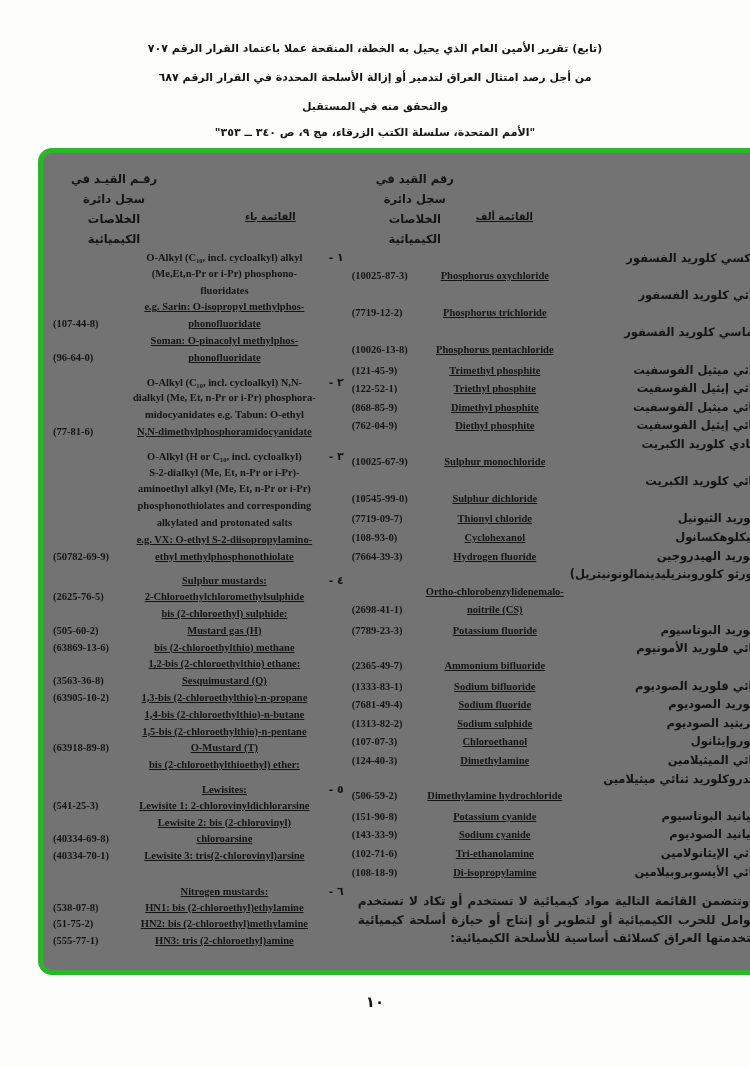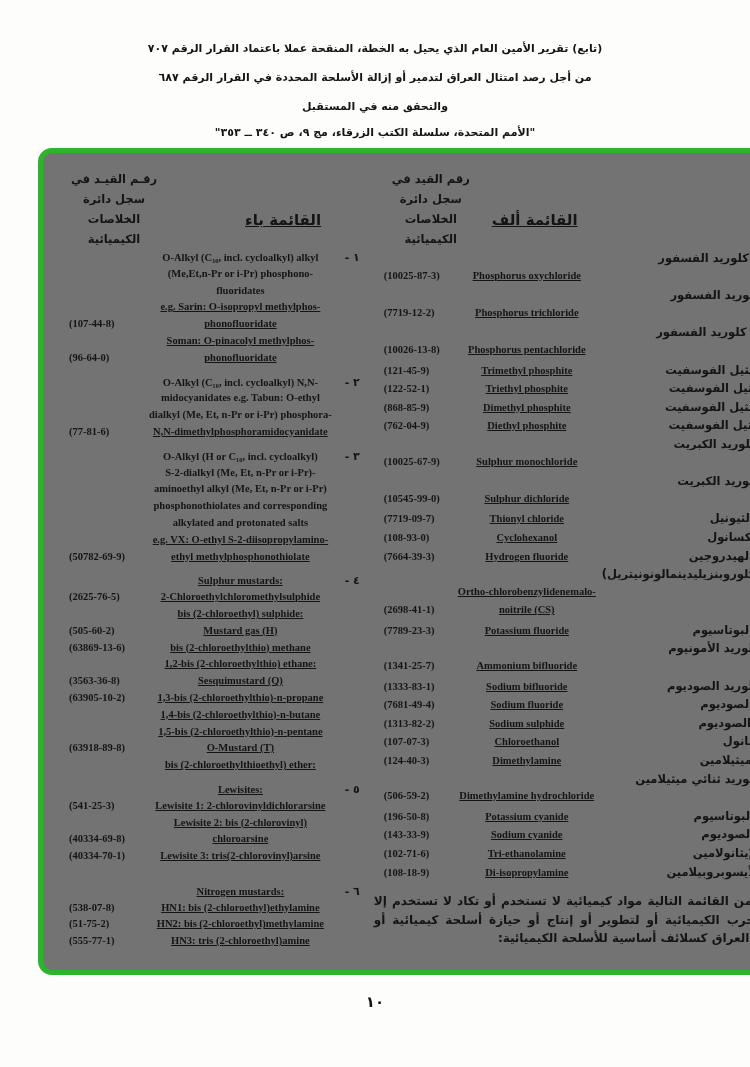--- a/index.html
+++ b/index.html
@@ -30,26 +30,26 @@
 
   .col-header { position:relative; height:80px; }
   .reg-stack {
     position:absolute; top:4px; direction:rtl; text-align:center;
     font-size:11.5px; font-weight:bold; line-height:20px;
   }
   .col-b .reg-stack { left:10px; width:110px; }
   .col-a .reg-stack { left:14px; width:110px; }
   .list-title {
     position:absolute; top:46px; direction:rtl;
-    font-size:15px; font-weight:bold; text-decoration:underline;
+    font-size:10px; font-weight:bold; text-decoration:underline;
   }
   .col-b .list-title { left:196px; }
   .col-a .list-title { left:130px; }
 
-  .rows { margin-top:6px;margin-left:16px; }
+  .rows { margin-top:6px; }
   .row { display:flex; align-items:baseline; white-space:nowrap; }
   .col-a .row { height:18.6px; }
   .col-b .row { height:16.8px; }
   .row.gap { height:7px; }
   .row.gap.big { height:18px; }
 
   .cas {
     font-family:"Liberation Serif", serif;
     font-weight:bold; font-size:10.5px; flex:none;
   }
@@ -143,26 +143,26 @@
             <span class="num"></span>
           </div>
           <div class="row gap"></div>
           <div class="row">
             <span class="cas"></span>
             <span class="en">O-Alkyl (C₁₀, incl. cycloalkyl) N,N-</span>
             <span class="num">- ٢</span>
           </div>
           <div class="row">
             <span class="cas"></span>
+            <span class="en">dialkyl (Me, Et, n-Pr or i-Pr) phosphora-</span>
+            <span class="num"></span>
+          </div>
+          <div class="row">
+            <span class="cas"></span>
             <span class="en">midocyanidates e.g. Tabun: O-ethyl</span>
-            <span class="num"></span>
-          </div>
-          <div class="row">
-            <span class="cas"></span>
-            <span class="en">dialkyl (Me, Et, n-Pr or i-Pr) phosphora-</span>
             <span class="num"></span>
           </div>
           <div class="row">
             <span class="cas">(77-81-6)</span>
             <span class="en u">N,N-dimethylphosphoramidocyanidate</span>
             <span class="num"></span>
           </div>
           <div class="row gap"></div>
           <div class="row">
             <span class="cas"></span>
@@ -424,21 +424,21 @@
             <span class="cas">(7789-23-3)</span>
             <span class="en u">Potassium fluoride</span>
             <span class="ar">٢٨- فلوريد البوتاسيوم</span>
           </div>
           <div class="row">
             <span class="cas"></span>
             <span class="en"></span>
             <span class="ar">٢٩- ثنائي فلوريد الأمونيوم</span>
           </div>
           <div class="row">
-            <span class="cas">(1341-25-7)</span>
+            <span class="cas">(2365-49-7)</span>
             <span class="en u">Ammonium bifluoride</span>
             <span class="ar"></span>
           </div>
           <div class="row">
             <span class="cas">(1333-83-1)</span>
             <span class="en u">Sodium bifluoride</span>
             <span class="ar">٣٠- ثنائي فلوريد الصوديوم</span>
           </div>
           <div class="row">
             <span class="cas">(7681-49-4)</span>
@@ -464,21 +464,21 @@
             <span class="cas"></span>
             <span class="en"></span>
             <span class="ar">٣٥- هيدروكلوريد ثنائي ميثيلامين</span>
           </div>
           <div class="row">
             <span class="cas">(506-59-2)</span>
             <span class="en u">Dimethylamine hydrochloride</span>
             <span class="ar"></span>
           </div>
           <div class="row">
-            <span class="cas">(196-50-8)</span>
+            <span class="cas">(151-90-8)</span>
             <span class="en u">Potassium cyanide</span>
             <span class="ar">٣٦- سيانيد البوتاسيوم</span>
           </div>
           <div class="row">
             <span class="cas">(143-33-9)</span>
             <span class="en u">Sodium cyanide</span>
             <span class="ar">٣٧- سيانيد الصوديوم</span>
           </div>
           <div class="row">
             <span class="cas">(102-71-6)</span>

